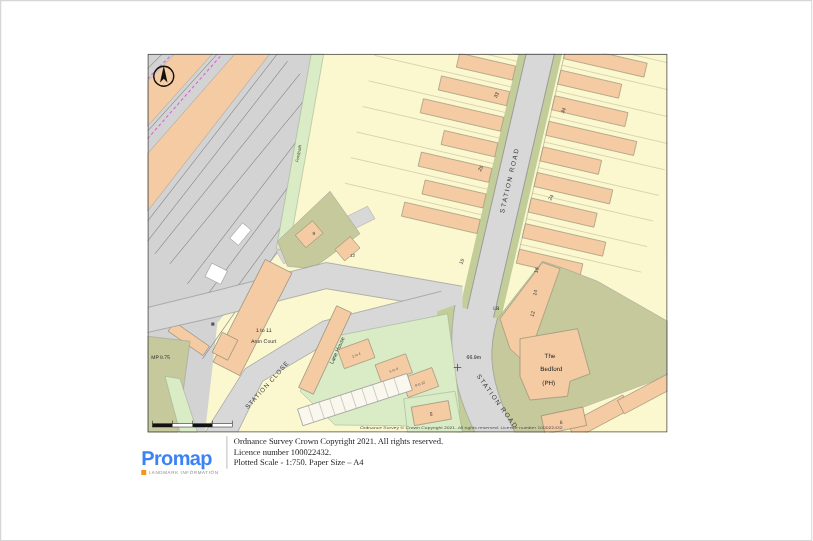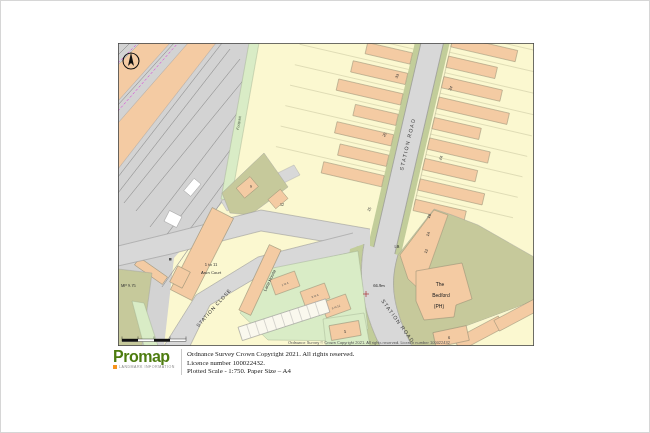--- a/index.html
+++ b/index.html
@@ -2,21 +2,21 @@
 <html><head>
 <meta charset="utf-8">
 <style>
   html,body{margin:0;padding:0;background:#fff;}
   .canvas{position:relative;width:650px;height:433px;background:#ffffff;border:1px solid #d6d6d6;box-sizing:border-box;overflow:hidden;font-family:"Liberation Sans",sans-serif;}
   .map-frame{position:absolute;left:117px;top:42px;width:416px;height:303px;}
   .map-frame svg{display:block;}
   
   .footer{position:absolute;left:112px;top:348px;height:30px;display:flex;align-items:flex-start;}
   .brand{width:66px;}
-  .brand-name{font-weight:bold;font-size:16px;line-height:15px;color:#4d7c0f;letter-spacing:-0.5px;font-family:"Liberation Sans",sans-serif;}
+  .brand-name{font-weight:bold;font-size:16px;line-height:15px;color:#3b82f6;letter-spacing:-0.5px;font-family:"Liberation Sans",sans-serif;margin-top:11px;}
   .brand-sub{display:flex;align-items:center;gap:2px;margin-top:1px;}
   .brand-sub .sq{width:4px;height:4px;background:#f7941d;display:inline-block;}
   .brand-sub .txt{font-size:3.6px;color:#8a8a8a;letter-spacing:0.5px;}
   .footer-divider{width:1px;height:26px;background:#c9c9c9;margin:0 5px 0 2px;}
   .copy{font-family:"Liberation Serif",serif;font-size:6.8px;line-height:8.6px;color:#222;padding-top:1px;}
   text{font-family:"Liberation Sans",sans-serif;}
   .lbl{fill:#333;}
   .roadlbl{fill:#3a3a3a;}
 </style>
 </head>

